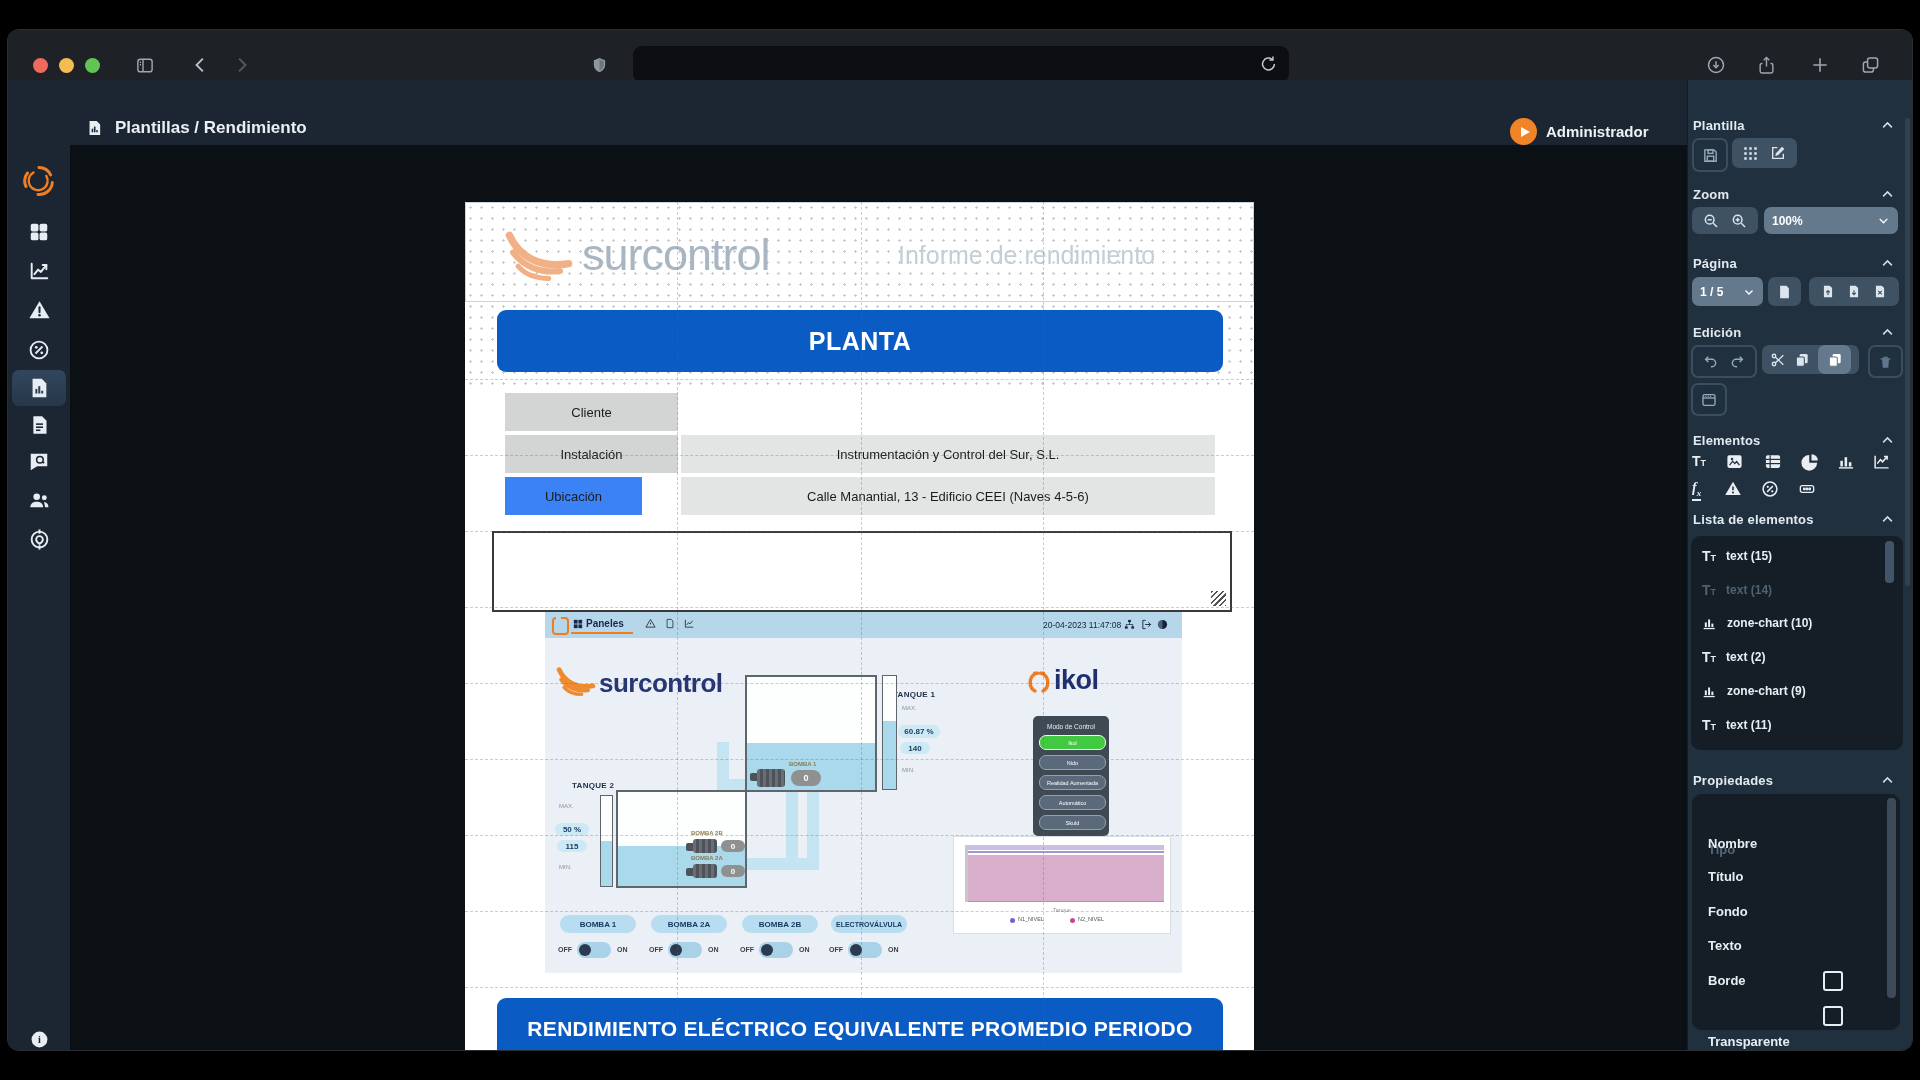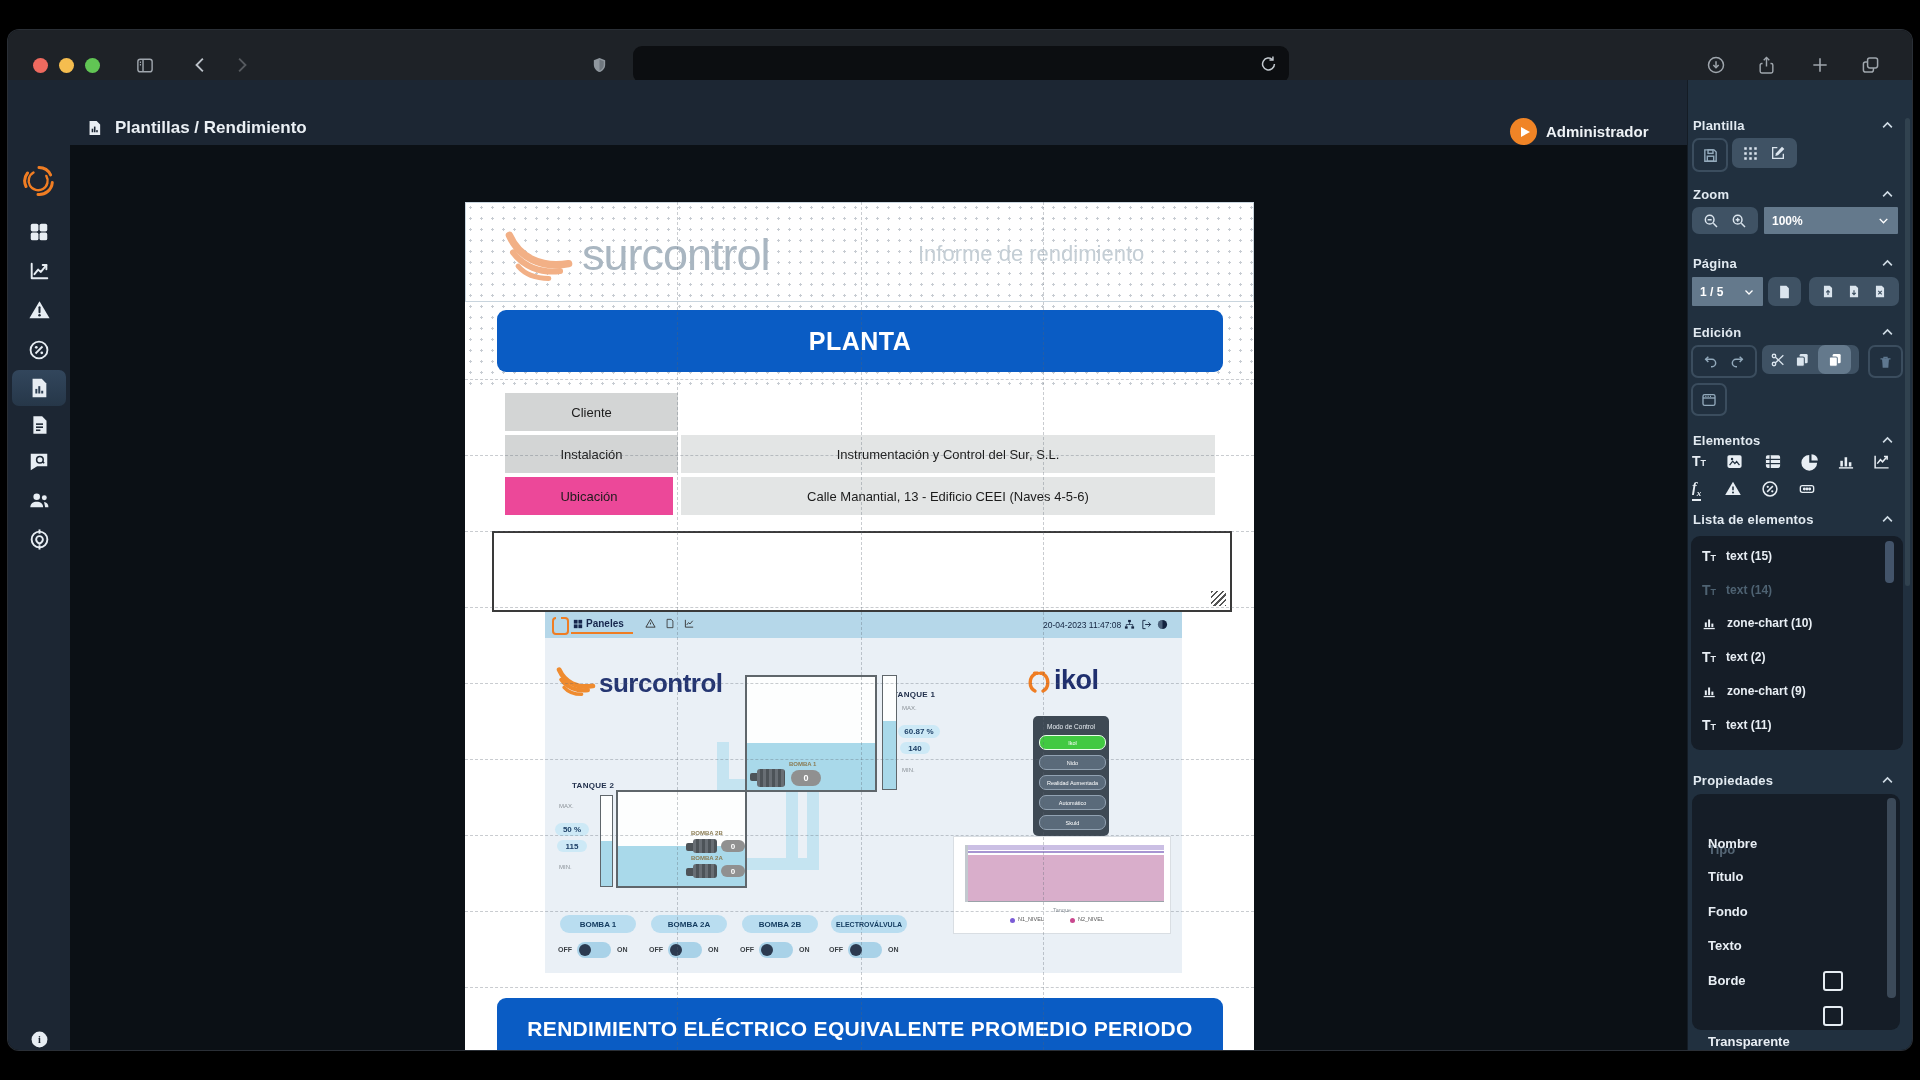--- a/index.html
+++ b/index.html
@@ -18,21 +18,21 @@
   .navico{position:absolute;left:0;width:62px;display:flex;justify-content:center;color:#e7edf3}
   .nav-active{position:absolute;left:4px;top:290px;width:54px;height:36px;border-radius:7px;background:linear-gradient(180deg,#32465c,#263749)}
   
   .rightpanel{position:absolute;left:1679px;top:50px;width:225px;height:970px;background:#21303f;border-left:1px solid #141c25}
   .sec-title{position:absolute;font-size:13px;font-weight:bold;color:#e2eaf1;letter-spacing:.2px}
   .chev-up{position:absolute;color:#cfdbe5}
   .pbtn{position:absolute;border-radius:7px;display:flex;align-items:center;justify-content:center;color:#dbe5ee}
   .pbtn.dark{background:#3f5264}
   .pbtn.outline{background:transparent;border:2px solid #3b4d5e;color:#93aabc}
   .pgroup{position:absolute;background:#3f5264;border-radius:7px;display:flex;align-items:center;justify-content:space-evenly;color:#dbe5ee}
-  .pselect{position:absolute;background:#64798c;border-radius:1px;display:flex;align-items:center;color:#fff;font-size:12px;font-weight:bold;padding:0 8px;justify-content:space-between}
+  .pselect{position:absolute;background:#64798c;border-radius:7px;display:flex;align-items:center;color:#fff;font-size:12px;font-weight:bold;padding:0 8px;justify-content:space-between}
   .ebox{position:absolute;background:#151d27;border-radius:9px}
   .lst-item{position:absolute;left:1694px;display:flex;align-items:center;gap:10px;color:#e8eef4;font-size:12px;font-weight:bold}
   .lst-item.muted{color:#4e6272}
   .prop-lbl{position:absolute;left:1700px;font-size:13px;font-weight:bold;color:#e8eef4}
   .prop-lbl.muted{color:#556675}
   .checkbox{position:absolute;left:1815px;width:16px;height:16px;border:2px solid #e6edf3;border-radius:3px}
   .thumb{position:absolute;background:#43546a;border-radius:4px}
   .tt{font-weight:bold;color:#e8eef4;font-size:14px;line-height:1}
   .tt small{font-size:9px}
   
@@ -250,29 +250,29 @@
 
       <div class="abs" style="left:0;top:0;width:787px;height:98px;border:1px solid #c9d5de">
         <span class="abs" style="left:36px;top:24px">
           <svg width="74" height="56" viewBox="0 0 60 44" fill="none" stroke="#f2b086" stroke-linecap="round">
               <path d="M6 6 C14 24 32 33 54 29" stroke-width="6"></path>
               <path d="M9 20 C17 31 31 37 47 35" stroke-width="5"></path>
               <path d="M13 31 C19 38 27 41 38 41" stroke-width="4"></path>
             </svg>
         </span>
         <span class="abs" style="left:116px;top:26px;font-size:45px;color:#a9b6c1;letter-spacing:-1px">surcontrol</span>
-        <span class="abs" style="left:452px;top:38px;font-size:22px;color:#c4ced5">Informe de rendimiento</span>
+        <span class="abs" style="left:432px;top:38px;font-size:25px;color:#c4ced5">Informe de rendimiento</span>
       </div>
 
       <div class="banner" style="top:108px;height:62px;font-size:25px;letter-spacing:.5px">PLANTA</div>
 
       <div class="trow" style="left:40px;top:191px;width:173px;height:38px;background:#d3d5d5">Cliente</div>
       <div class="trow" style="left:40px;top:233px;width:173px;height:38px;background:#d3d5d5">Instalación</div>
       <div class="trow" style="left:216px;top:233px;width:534px;height:38px;background:#e3e5e5">Instrumentación y Control del Sur, S.L.</div>
-      <div class="trow" style="left:40px;top:275px;width:168px;height:38px;background:#ec4899">Ubicación</div>
+      <div class="trow" style="left:40px;top:275px;width:137px;height:38px;background:#3b82f6">Ubicación</div>
       <div class="trow" style="left:216px;top:275px;width:534px;height:38px;background:#e3e5e5">Calle Manantial, 13 - Edificio CEEI (Naves 4-5-6)</div>
 
       <div class="abs" style="left:27px;top:329px;width:736px;height:77px;border:2px solid #3a3a3a"></div>
       <div class="handle" style="left:746px;top:389px"></div>
 
       <div class="scada">
         <div class="sc-topbar">
           <span class="abs" style="left:7px;top:5px;width:13px;height:14px;border:2.5px solid #ef7d23;border-radius:4px">
               <span style="position:absolute;left:2px;top:-4px;width:5px;height:4px;background:#b5d7e9"></span>
             </span>

